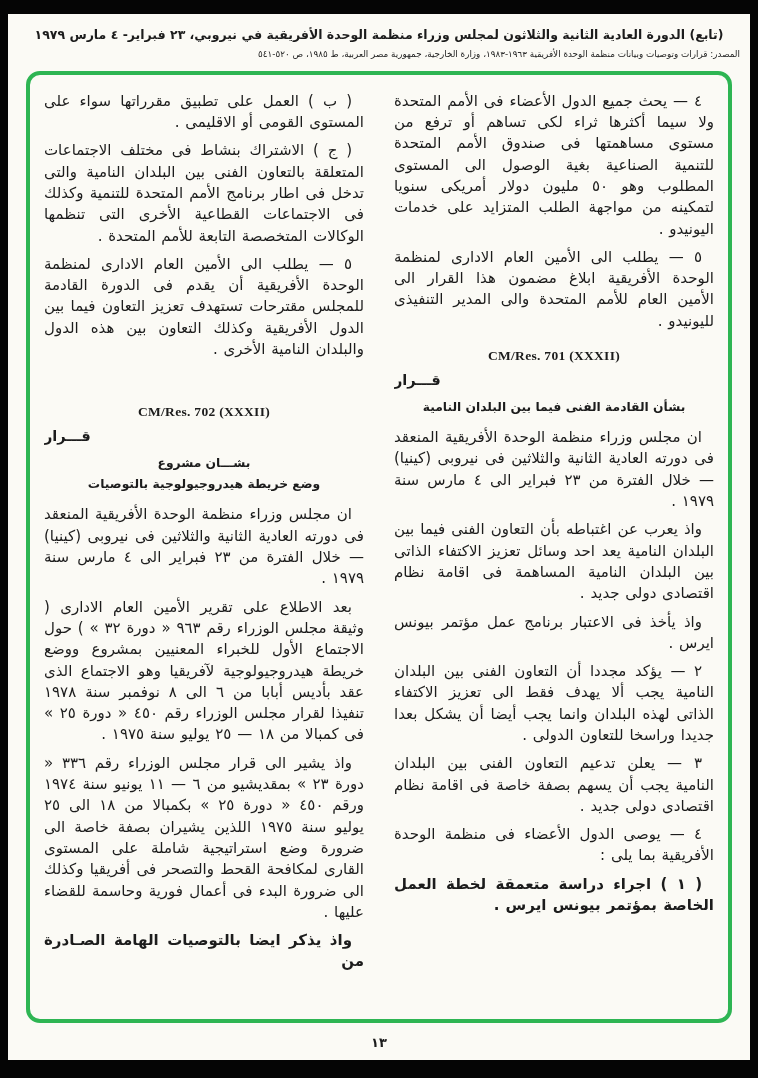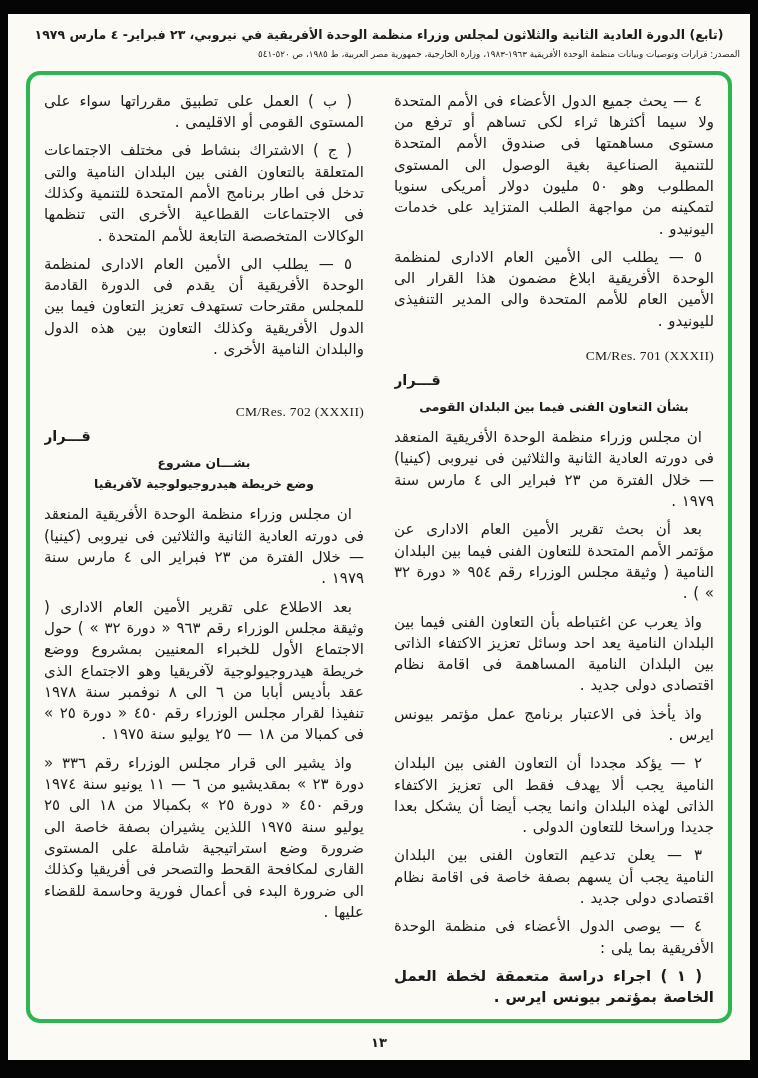--- a/index.html
+++ b/index.html
@@ -56,23 +56,23 @@
     font-size: 15px;
     line-height: 1.42;
     text-align: justify;
     text-indent: 12px;
     margin-bottom: 7px;
     word-spacing: 1px;
   }
   .para.bold { font-weight: bold; }
   .ref {
     direction: ltr;
-    text-align: right;
+    text-align: center;
     font-family: "Liberation Serif", "DejaVu Serif", serif;
-    font-weight: normal;
+    font-weight: bold;
     font-size: 13.5px;
     letter-spacing: 0.3px;
     margin: 16px 0 8px 0;
   }
   .ref.big-gap { margin-top: 44px; }
   .decision-title {
     text-align: left;
     font-weight: bold;
     font-size: 14.5px;
     letter-spacing: 1px;
@@ -102,41 +102,41 @@
   <div class="hdr1">(تابع) الدورة العادية الثانية والثلاثون لمجلس وزراء منظمة الوحدة الأفريقية في نيروبي، ٢٣ فبراير- ٤ مارس ١٩٧٩</div>
   <div class="hdr2">المصدر: قرارات وتوصيات وبيانات منظمة الوحدة الأفريقية ١٩٦٣-١٩٨٣، وزارة الخارجية، جمهورية مصر العربية، ط ١٩٨٥، ص ٥٢٠-٥٤١</div>
 
   <div class="green-box">
 
     <div class="col">
       <p class="para">٤ — يحث جميع الدول الأعضاء فى الأمم المتحدة ولا سيما أكثرها ثراء لكى تساهم أو ترفع من مستوى مساهمتها فى صندوق الأمم المتحدة للتنمية الصناعية بغية الوصول الى المستوى المطلوب وهو ٥٠ مليون دولار أمريكى سنويا لتمكينه من مواجهة الطلب المتزايد على خدمات اليونيدو .</p>
       <p class="para">٥ — يطلب الى الأمين العام الادارى لمنظمة الوحدة الأفريقية ابلاغ مضمون هذا القرار الى الأمين العام للأمم المتحدة والى المدير التنفيذى لليونيدو .</p>
       <div class="ref">CM/Res. 701 (XXXII)</div>
       <div class="decision-title">قـــرار</div>
-      <div class="subject">بشأن التعاون الفنى فيما بين البلدان القومى</div>
+      <div class="subject">بشأن القادمة الفنى فيما بين البلدان النامية</div>
       <p class="para">ان مجلس وزراء منظمة الوحدة الأفريقية المنعقد فى دورته العادية الثانية والثلاثين فى نيروبى (كينيا) — خلال الفترة من ٢٣ فبراير الى ٤ مارس سنة ١٩٧٩ .</p>
-      <p class="para">بعد أن بحث تقرير الأمين العام الادارى عن مؤتمر الأمم المتحدة للتعاون الفنى فيما بين البلدان النامية ( وثيقة مجلس الوزراء رقم ٩٥٤ « دورة ٣٢ » ) .</p>
       <p class="para">واذ يعرب عن اغتباطه بأن التعاون الفنى فيما بين البلدان النامية يعد احد وسائل تعزيز الاكتفاء الذاتى بين البلدان النامية المساهمة فى اقامة نظام اقتصادى دولى جديد .</p>
       <p class="para">واذ يأخذ فى الاعتبار برنامج عمل مؤتمر بيونس ايرس .</p>
       <p class="para">٢ — يؤكد مجددا أن التعاون الفنى بين البلدان النامية يجب ألا يهدف فقط الى تعزيز الاكتفاء الذاتى لهذه البلدان وانما يجب أيضا أن يشكل بعدا جديدا وراسخا للتعاون الدولى .</p>
       <p class="para">٣ — يعلن تدعيم التعاون الفنى بين البلدان النامية يجب أن يسهم بصفة خاصة فى اقامة نظام اقتصادى دولى جديد .</p>
       <p class="para">٤ — يوصى الدول الأعضاء فى منظمة الوحدة الأفريقية بما يلى :</p>
       <p class="para bold">( ١ ) اجراء دراسة متعمقة لخطة العمل الخاصة بمؤتمر بيونس ايرس .</p>
     </div>
 
     <div class="col">
       <p class="para">( ب ) العمل على تطبيق مقرراتها سواء على المستوى القومى أو الاقليمى .</p>
       <p class="para">( ج ) الاشتراك بنشاط فى مختلف الاجتماعات المتعلقة بالتعاون الفنى بين البلدان النامية والتى تدخل فى اطار برنامج الأمم المتحدة للتنمية وكذلك فى الاجتماعات القطاعية الأخرى التى تنظمها الوكالات المتخصصة التابعة للأمم المتحدة .</p>
       <p class="para">٥ — يطلب الى الأمين العام الادارى لمنظمة الوحدة الأفريقية أن يقدم فى الدورة القادمة للمجلس مقترحات تستهدف تعزيز التعاون فيما بين الدول الأفريقية وكذلك التعاون بين هذه الدول والبلدان النامية الأخرى .</p>
       <div class="ref big-gap">CM/Res. 702 (XXXII)</div>
       <div class="decision-title">قـــرار</div>
       <div class="subject tight">بشـــان مشروع</div>
-      <div class="subject">وضع خريطة هيدروجيولوجية لآفريقيا</div>
+      <div class="subject">وضع خريطة هيدروجيولوجية بالتوصيات</div>
       <p class="para">ان مجلس وزراء منظمة الوحدة الأفريقية المنعقد فى دورته العادية الثانية والثلاثين فى نيروبى (كينيا) — خلال الفترة من ٢٣ فبراير الى ٤ مارس سنة ١٩٧٩ .</p>
       <p class="para">بعد الاطلاع على تقرير الأمين العام الادارى ( وثيقة مجلس الوزراء رقم ٩٦٣ « دورة ٣٢ » ) حول الاجتماع الأول للخبراء المعنيين بمشروع ووضع خريطة هيدروجيولوجية لآفريقيا وهو الاجتماع الذى عقد بأديس أبابا من ٦ الى ٨ نوفمبر سنة ١٩٧٨ تنفيذا لقرار مجلس الوزراء رقم ٤٥٠ « دورة ٢٥ » فى كمبالا من ١٨ — ٢٥ يوليو سنة ١٩٧٥ .</p>
       <p class="para">واذ يشير الى قرار مجلس الوزراء رقم ٣٣٦ « دورة ٢٣ » بمقديشيو من ٦ — ١١ يونيو سنة ١٩٧٤ ورقم ٤٥٠ « دورة ٢٥ » بكمبالا من ١٨ الى ٢٥ يوليو سنة ١٩٧٥ اللذين يشيران بصفة خاصة الى ضرورة وضع استراتيجية شاملة على المستوى القارى لمكافحة القحط والتصحر فى أفريقيا وكذلك الى ضرورة البدء فى أعمال فورية وحاسمة للقضاء عليها .</p>
+      <p class="para bold">واذ يذكر ايضا بالتوصيات الهامة الصـادرة من</p>
     </div>
 
   </div>
 
   <div class="footer">١٣</div>
 
 </div>
 
 </body></html>

